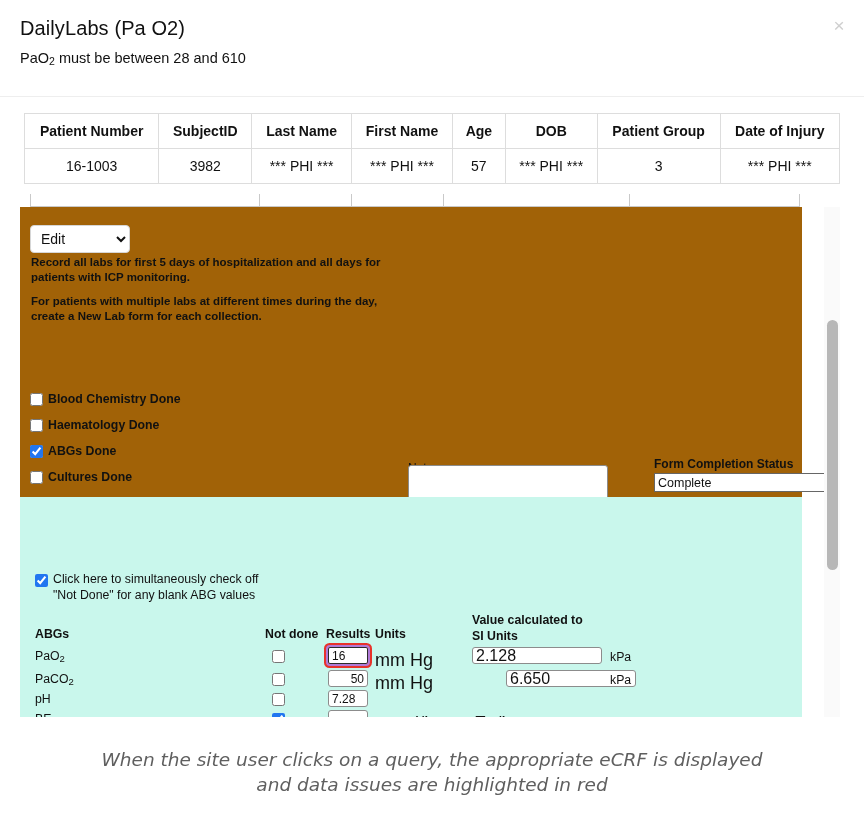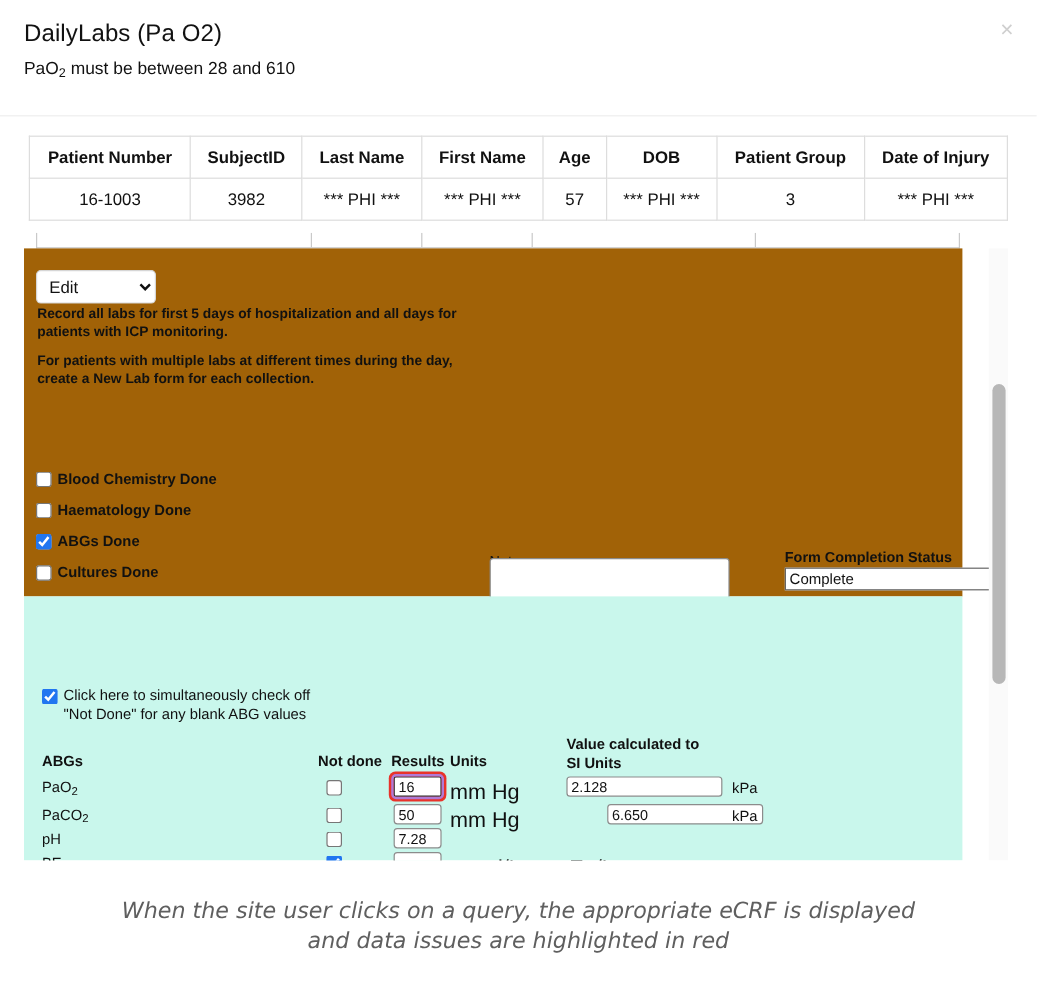--- a/index.html
+++ b/index.html
@@ -335,21 +335,21 @@
     position: absolute;
     left: 355px;
     font-size: 18px;
     color: #111111;
     white-space: nowrap;
   }
   .abg-si {
     position: absolute;
     left: 452px;
     width: 130px; height: 17px;
-    font-size: 12px;
+    font-size: 16px;
     font-family: "Liberation Sans", sans-serif;
     border: 1px solid #8c8c8c;
     border-radius: 3px;
     background: #ffffff;
     padding: 0 3px;
     color: #111111;
   }
   .abg-si-unit {
     position: absolute;
     left: 590px;
@@ -481,21 +481,21 @@
 
       <div class="abg-name" style="top:152px"><span>PaO</span><sub>2</sub></div>
       <input class="abg-chk" style="top: 153px;" type="checkbox">
       <input class="abg-res flagged" style="top: 150px;" type="text" value="16">
       <div class="abg-units" style="top:153px">mm Hg</div>
       <input class="abg-si" style="top: 150px;" type="text" value="2.128">
       <div class="abg-si-unit" style="top:153px">kPa</div>
 
       <div class="abg-name" style="top:175px"><span>PaCO</span><sub>2</sub></div>
       <input class="abg-chk" style="top: 176px;" type="checkbox">
-      <input class="abg-res" style="top: 173px;" type="text" value="50">
+      <input class="abg-res" style="top: 173px; text-align: right;" type="text" value="50">
       <div class="abg-units" style="top:176px">mm Hg</div>
       <input class="abg-si" style="top: 173px; margin-left: 34px;" type="text" value="6.650">
       <div class="abg-si-unit" style="top:176px">kPa</div>
 
       <div class="abg-name" style="top:195px">pH</div>
       <input class="abg-chk" style="top: 196px;" type="checkbox">
       <input class="abg-res" style="top: 193px;" type="text" value="7.28">
       <div class="abg-units" style="top:196px"></div>
 
       <div class="abg-name" style="top:215px">BE</div>

